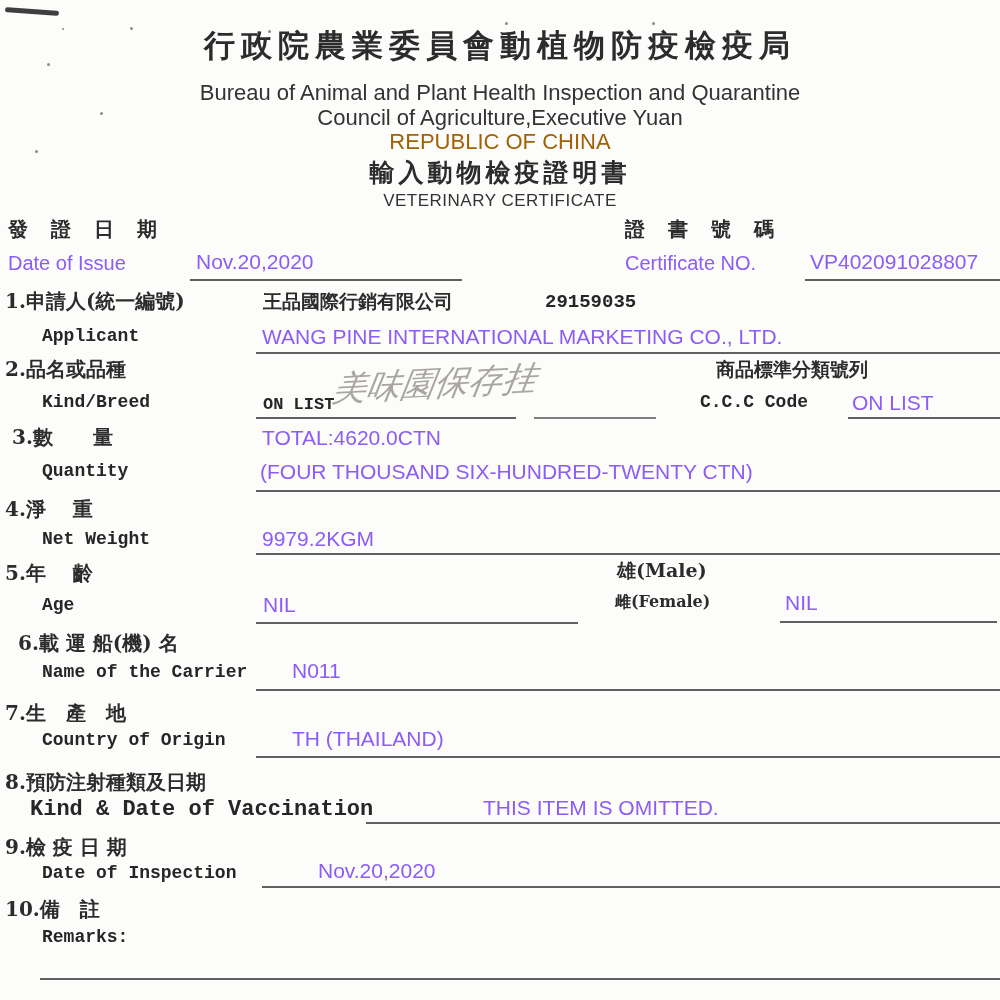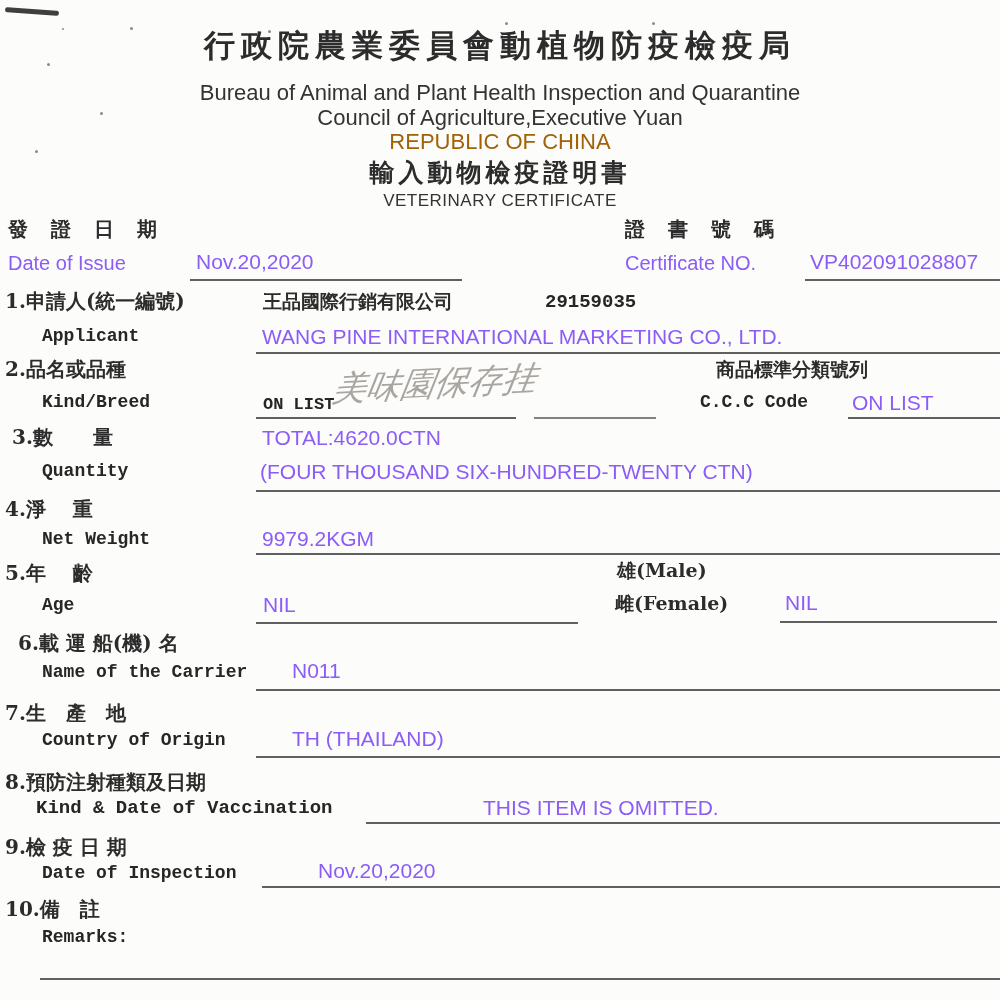--- a/index.html
+++ b/index.html
@@ -114,36 +114,36 @@
   <div class="abs zh" style="left:5px;top:499px;font-size:20px;"><span>4.</span><span>淨　 重</span></div>
   <div class="abs tw" style="left:42px;top:530px;font-size:18px;">Net Weight</div>
   <div class="abs sans" style="left:262px;top:528px;font-size:21px;">9979.2KGM</div>
   <div class="u" style="left:256px;top:553px;width:744px;"></div>
 
   <div class="abs zh" style="left:5px;top:563px;font-size:20px;"><span>5.</span><span>年　 齡</span></div>
   <div class="abs zh" style="left:617px;top:561px;font-size:19px;">雄(Male)</div>
   <div class="abs tw" style="left:42px;top:596px;font-size:18px;">Age</div>
   <div class="abs sans" style="left:263px;top:594px;font-size:21px;">NIL</div>
   <div class="u" style="left:256px;top:622px;width:322px;"></div>
-  <div class="abs zh" style="left:615px;top:594px;font-size:19px;">雌(Female)</div>
+  <div class="abs zh" style="left:615px;top:594px;font-size:16px;">雌(Female)</div>
   <div class="abs sans" style="left:785px;top:592px;font-size:21px;">NIL</div>
   <div class="u" style="left:780px;top:621px;width:217px;"></div>
 
   <div class="abs zh" style="left:18px;top:633px;font-size:20px;"><span>6.</span><span>載 運 船(機) 名</span></div>
   <div class="abs tw" style="left:42px;top:663px;font-size:18px;">Name of the Carrier</div>
   <div class="abs sans" style="left:292px;top:660px;font-size:21px;">N011</div>
   <div class="u" style="left:256px;top:689px;width:744px;"></div>
 
   <div class="abs zh" style="left:5px;top:703px;font-size:20px;"><span>7.</span><span>生　產　地</span></div>
   <div class="abs tw" style="left:42px;top:731px;font-size:18px;">Country of Origin</div>
   <div class="abs sans" style="left:292px;top:728px;font-size:21px;">TH (THAILAND)</div>
   <div class="u" style="left:256px;top:756px;width:744px;"></div>
 
   <div class="abs zh" style="left:5px;top:772px;font-size:20px;"><span>8.</span><span>預防注射種類及日期</span></div>
-  <div class="abs tw" style="left:36px;top:799px;font-size:19px;">Kind &amp; Date of Vaccination</div>
+  <div class="abs tw" style="left:30px;top:799px;font-size:22px;">Kind &amp; Date of Vaccination</div>
   <div class="abs sans" style="left:483px;top:797px;font-size:21px;">THIS ITEM IS OMITTED.</div>
   <div class="u" style="left:366px;top:822px;width:634px;"></div>
 
   <div class="abs zh" style="left:5px;top:837px;font-size:20px;"><span>9.</span><span>檢 疫 日 期</span></div>
   <div class="abs tw" style="left:42px;top:864px;font-size:18px;">Date of Inspection</div>
   <div class="abs sans" style="left:318px;top:860px;font-size:21px;">Nov.20,2020</div>
   <div class="u" style="left:262px;top:886px;width:738px;"></div>
 
   <div class="abs zh" style="left:5px;top:899px;font-size:20px;"><span>10.</span><span>備　註</span></div>
   <div class="abs tw" style="left:42px;top:928px;font-size:18px;">Remarks:</div>

